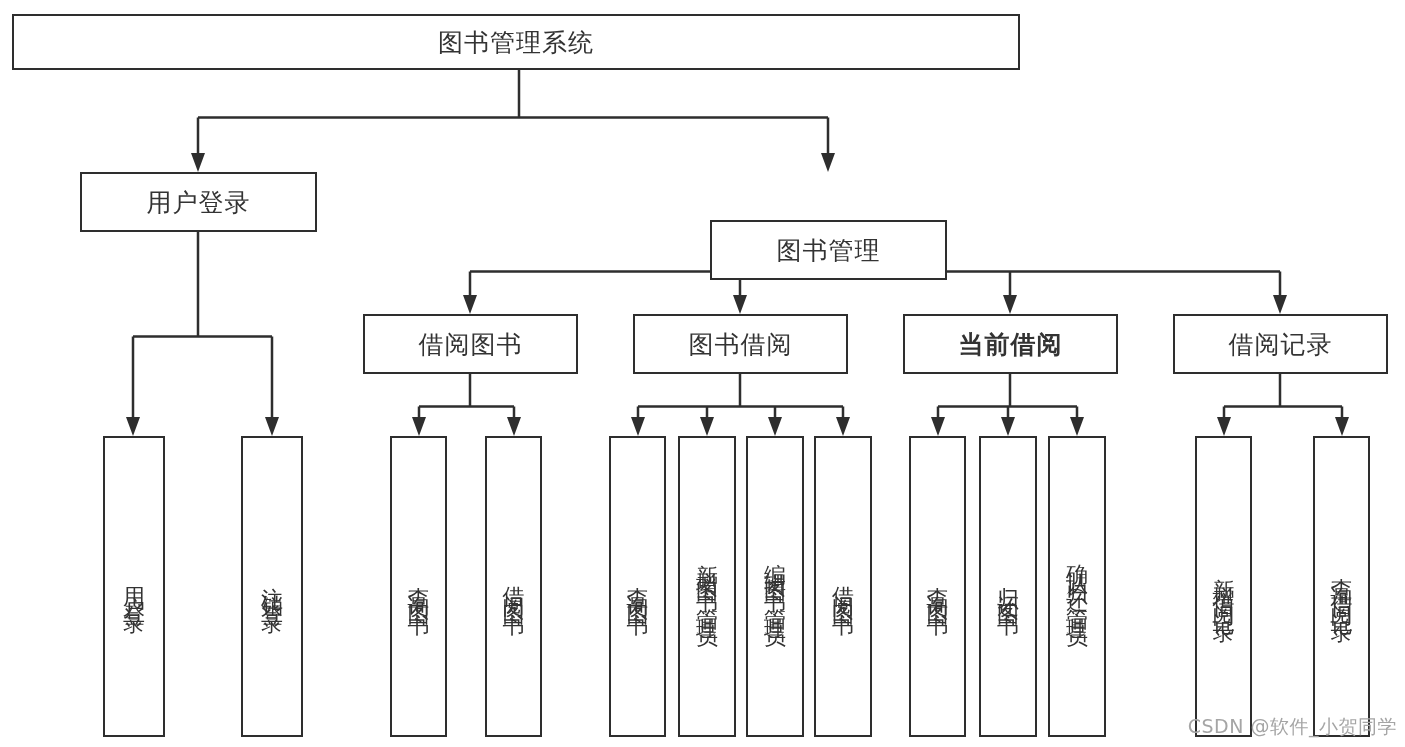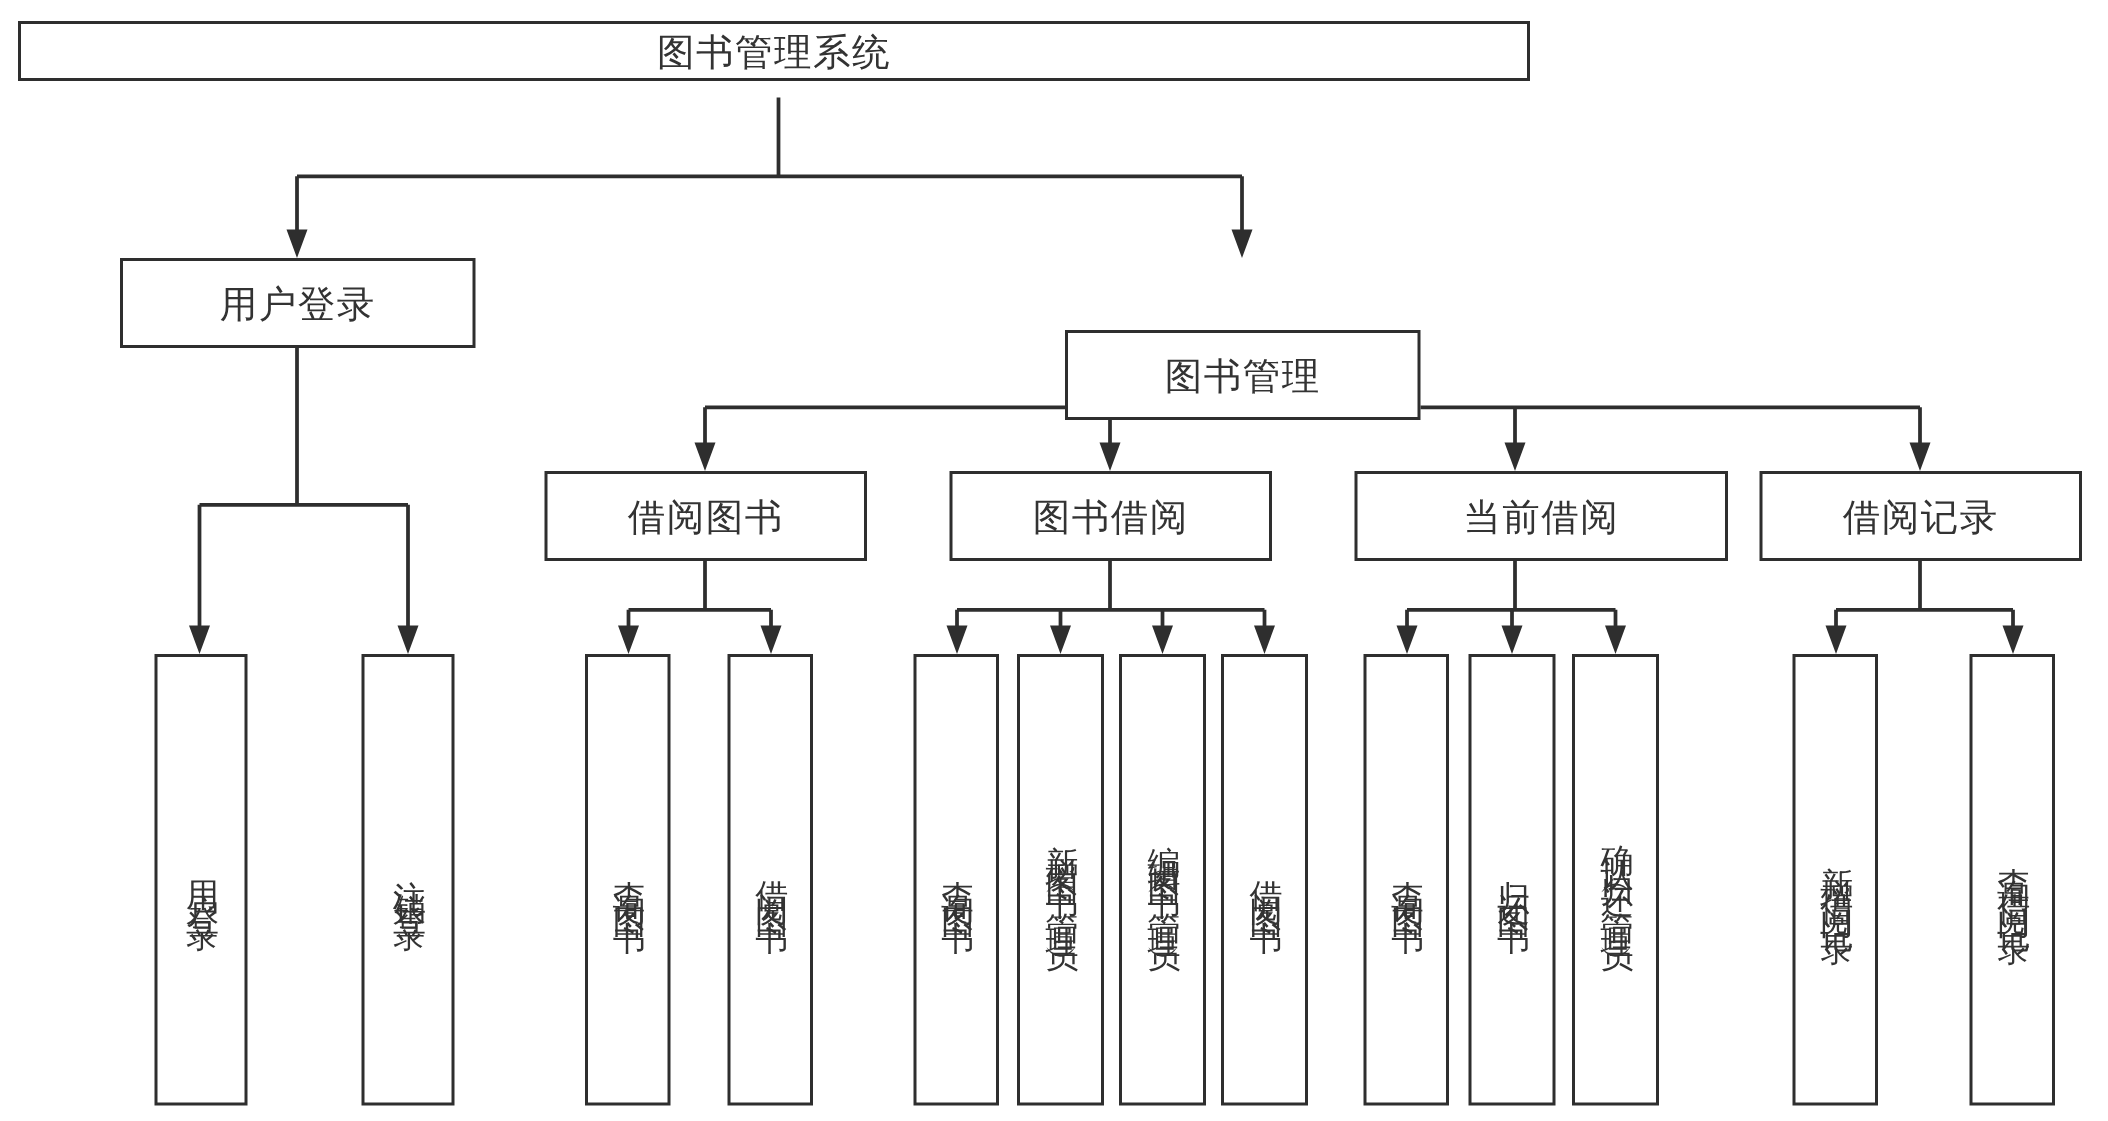--- a/index.html
+++ b/index.html
@@ -91,41 +91,42 @@
       M700,417 L714,417 L707,436 Z
       M768,417 L782,417 L775,436 Z
       M836,417 L850,417 L843,436 Z
       M931,417 L945,417 L938,436 Z
       M1001,417 L1015,417 L1008,436 Z
       M1070,417 L1084,417 L1077,436 Z
       M1217,417 L1231,417 L1224,436 Z
       M1335,417 L1349,417 L1342,436 Z"></path>
   </svg>
 
-  <div class="node" style="left:12px;top:14px;width:1008px;height:40px;">图书管理系统</div>
+  <div class="node" style="left:12px;top:14px;width:1008px;height:56px;">图书管理系统</div>
 
   <div class="node" style="left:80px;top:172px;width:237px;height:60px;">用户登录</div>
   <div class="node" style="left:710px;top:172px;width:237px;height:60px;margin-top:48px;">图书管理</div>
 
   <div class="node" style="left:363px;top:314px;width:215px;height:60px;">借阅图书</div>
   <div class="node" style="left:633px;top:314px;width:215px;height:60px;">图书借阅</div>
-  <div class="node" style="left:903px;top:314px;width:249px;height:60px;">当前借阅</div>
+  <div class="node" style="left:903px;top:314px;width:215px;height:60px;font-weight:bold;">当前借阅</div>
   <div class="node" style="left:1173px;top:314px;width:215px;height:60px;">借阅记录</div>
 
   <div class="node v" style="left:103px;top:436px;width:62px;height:301px;">用户登录</div>
   <div class="node v" style="left:241px;top:436px;width:62px;height:301px;">注销登录</div>
 
   <div class="node v" style="left:390px;top:436px;width:57px;height:301px;">查询图书</div>
   <div class="node v" style="left:485px;top:436px;width:57px;height:301px;">借阅图书</div>
 
   <div class="node v" style="left:609px;top:436px;width:57px;height:301px;">查询图书</div>
   <div class="node v" style="left:678px;top:436px;width:58px;height:301px;">新增图书（管理员）</div>
   <div class="node v" style="left:746px;top:436px;width:58px;height:301px;">编辑图书（管理员）</div>
   <div class="node v" style="left:814px;top:436px;width:58px;height:301px;">借阅图书</div>
 
   <div class="node v" style="left:909px;top:436px;width:57px;height:301px;">查询图书</div>
   <div class="node v" style="left:979px;top:436px;width:58px;height:301px;">归还图书</div>
   <div class="node v" style="left:1048px;top:436px;width:58px;height:301px;">确认归还（管理员）</div>
 
   <div class="node v" style="left:1195px;top:436px;width:57px;height:301px;">新增借阅记录</div>
   <div class="node v" style="left:1313px;top:436px;width:57px;height:301px;">查询借阅记录</div>
 
+  <div class="watermark">CSDN @软件_小贺同学</div>
 </div>
 
 </body></html>

